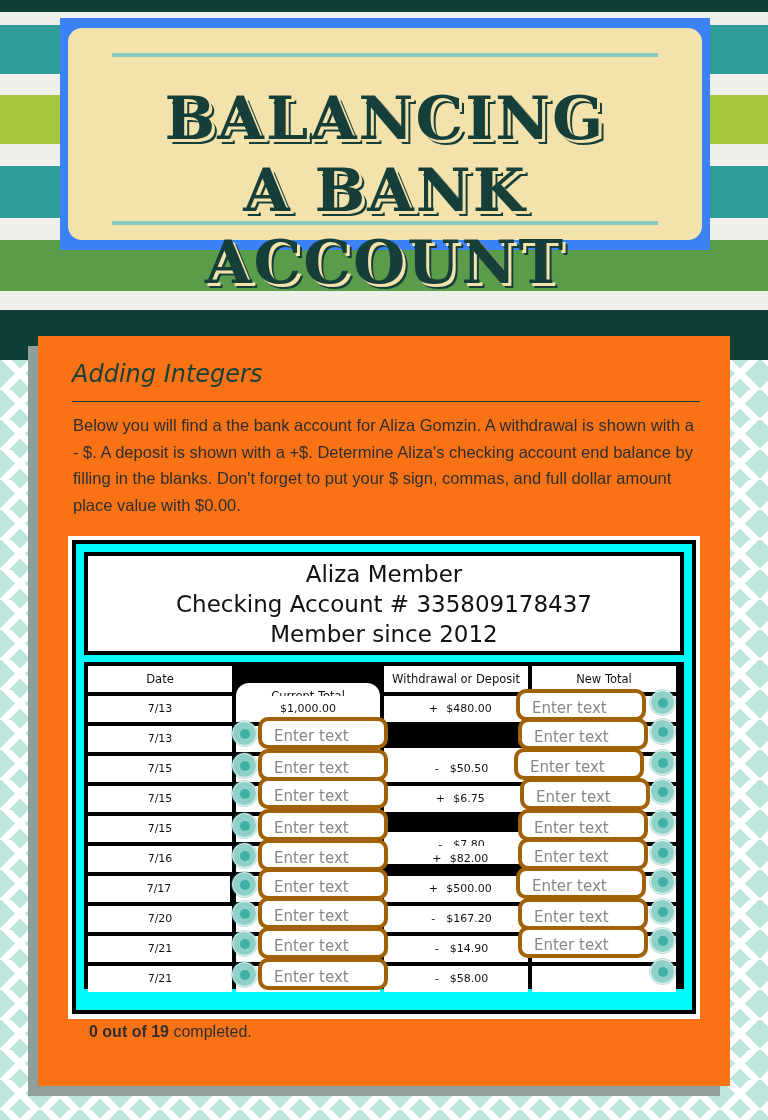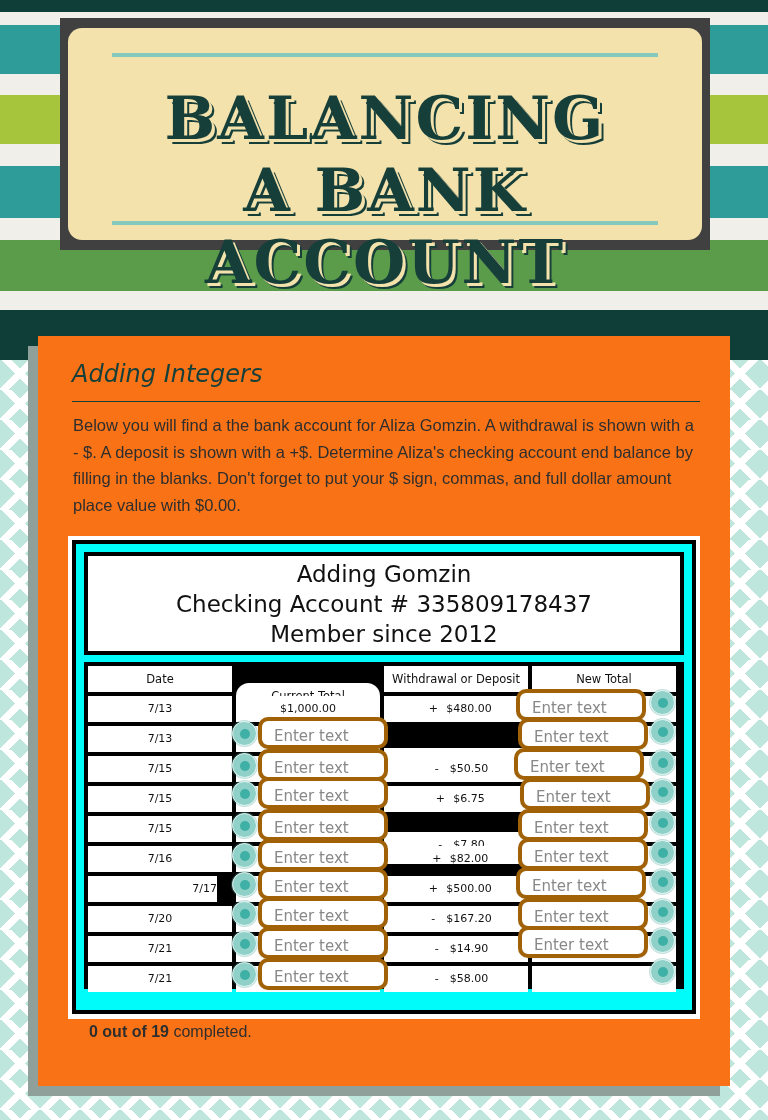--- a/index.html
+++ b/index.html
@@ -28,21 +28,21 @@
   .s-lime   { top: 95px;  height: 52px; background: #a6c43c; }
   .s-white3 { top: 144px; height: 24px; background: #f1efea; }
   .s-teal2  { top: 166px; height: 54px; background: #2e9c98; }
   .s-white4 { top: 218px; height: 24px; background: #f1efea; }
   .s-green  { top: 240px; height: 54px; background: #5a9c4a; }
   .s-white5 { top: 291px; height: 22px; background: #f1efea; }
   .s-dark   { top: 310px; height: 50px; background: #0f3d38; }
 
   .sign {
     position: absolute; left: 60px; top: 18px; width: 650px; height: 232px;
-    background: #404040;
+    background: #3b82f6;
   }
   .sign-inner {
     position: absolute; left: 8px; top: 10px; right: 8px; bottom: 10px;
     background: #f4e2ad;
     border-radius: 14px;
   }
   .sign-rule {
     position: absolute; left: 44px; right: 44px; height: 4px; background: #86cabe;
   }
   .sign-rule.top { top: 25px; }
@@ -174,21 +174,21 @@
 <div class="card">
   <div class="section-title">Adding Integers</div>
   <div class="section-rule"></div>
   <div class="intro">Below you will find a the bank account for Aliza Gomzin. A  withdrawal is shown with a - $. A deposit is shown with a +$. Determine Aliza's checking account end balance by filling in the blanks. Don't forget to put your $ sign, commas, and full dollar amount place value with $0.00.</div>
 
   <div class="widget">
     <div class="widget-frame">
       <div class="widget-cyan">
         <div class="acct-box">
           <div class="acct-inner">
-            <div>Adding Gomzin</div>
+            <div>Aliza Member</div>
             <div>Checking Account # 335809178437</div>
             <div>Member since 2012</div>
           </div>
         </div>
 
         <div class="ledger" id="ledger">
             <div class="cell hdr" style="left: 4px; top: 4px; width: 144px; height: 26px; line-height: 26px;">Date</div>
             <div class="cell hdr" style="left: 152px; top: 21px; width: 144px; height: 28px; line-height: 26px; border-radius: 13px;">Current Total</div>
             <div class="cell hdr" style="left: 300px; top: 4px; width: 144px; height: 26px; line-height: 26px;">Withdrawal or Deposit</div>
             <div class="cell hdr" style="left: 448px; top: 4px; width: 144px; height: 26px; line-height: 26px;">New Total</div>
@@ -209,21 +209,21 @@
             <div class="cell " style="left: 300px; top: 124px; width: 144px; height: 26px; line-height: 26px;"><span class="amt-sign">+</span><span>$6.75</span></div>
             <div class="cell " style="left: 448px; top: 124px; width: 144px; height: 26px; line-height: 26px;"></div>
             <div class="cell " style="left: 4px; top: 154px; width: 144px; height: 26px; line-height: 26px;">7/15</div>
             <div class="cell " style="left: 152px; top: 154px; width: 144px; height: 26px; line-height: 26px;"></div>
             <div class="cell " style="left: 300px; top: 154px; width: 144px; height: 26px; line-height: 26px; margin-top: 16px;"><span class="amt-sign">-</span><span>$7.80</span></div>
             <div class="cell " style="left: 448px; top: 154px; width: 144px; height: 26px; line-height: 26px;"></div>
             <div class="cell " style="left: 4px; top: 184px; width: 144px; height: 26px; line-height: 26px;">7/16</div>
             <div class="cell " style="left: 152px; top: 184px; width: 144px; height: 26px; line-height: 26px;"></div>
             <div class="cell " style="left: 300px; top: 184px; width: 144px; height: 18px; line-height: 26px;"><span class="amt-sign">+</span><span>$82.00</span></div>
             <div class="cell " style="left: 448px; top: 184px; width: 144px; height: 26px; line-height: 26px;"></div>
-            <div class="cell " style="left: 4px; top: 214px; width: 129px; height: 26px; line-height: 26px; text-align: right;">7/17</div>
+            <div class="cell " style="left: 4px; top: 214px; width: 142px; height: 26px; line-height: 26px;">7/17</div>
             <div class="cell " style="left: 152px; top: 214px; width: 144px; height: 26px; line-height: 26px;"></div>
             <div class="cell " style="left: 300px; top: 214px; width: 144px; height: 26px; line-height: 26px;"><span class="amt-sign">+</span><span>$500.00</span></div>
             <div class="cell " style="left: 448px; top: 214px; width: 144px; height: 26px; line-height: 26px;"></div>
             <div class="cell " style="left: 4px; top: 244px; width: 144px; height: 26px; line-height: 26px;">7/20</div>
             <div class="cell " style="left: 152px; top: 244px; width: 144px; height: 26px; line-height: 26px;"></div>
             <div class="cell " style="left: 300px; top: 244px; width: 144px; height: 26px; line-height: 26px;"><span class="amt-sign">-</span><span>$167.20</span></div>
             <div class="cell " style="left: 448px; top: 244px; width: 144px; height: 26px; line-height: 26px;"></div>
             <div class="cell " style="left: 4px; top: 274px; width: 144px; height: 26px; line-height: 26px;">7/21</div>
             <div class="cell " style="left: 152px; top: 274px; width: 144px; height: 26px; line-height: 26px;"></div>
             <div class="cell " style="left: 300px; top: 274px; width: 144px; height: 26px; line-height: 26px;"><span class="amt-sign">-</span><span>$14.90</span></div>

